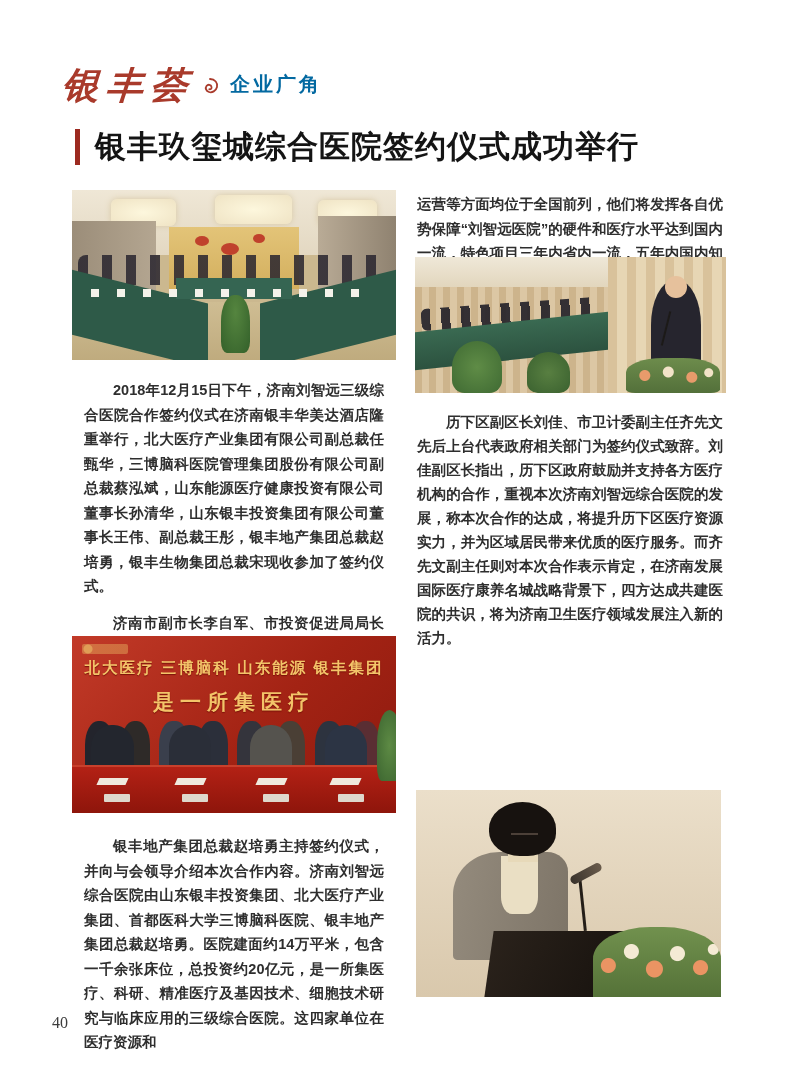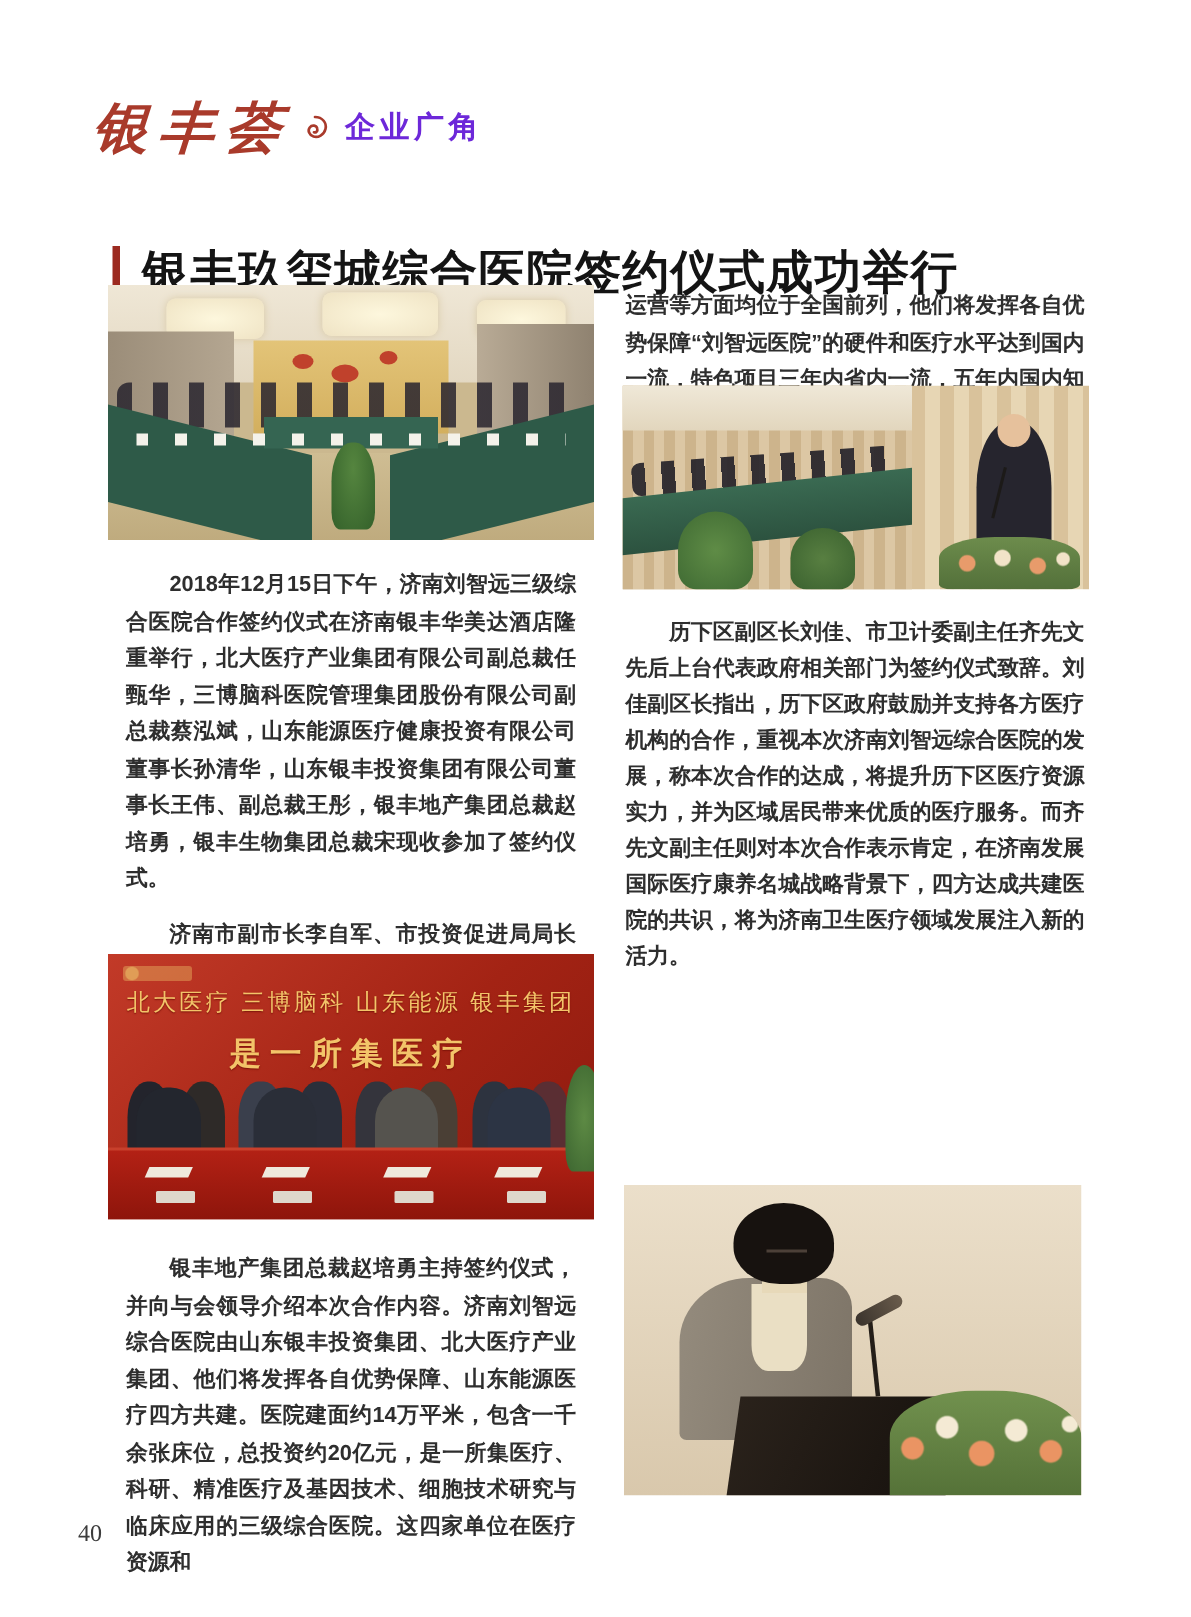--- a/index.html
+++ b/index.html
@@ -3,23 +3,23 @@
 <meta charset="utf-8">
 <style>
   html,body{margin:0;padding:0;background:#ffffff;}
   .page{position:relative;width:794px;height:1078px;background:#ffffff;overflow:hidden;
         font-family:"Liberation Sans","DejaVu Sans",sans-serif;}
   
   .brandrow{position:absolute;left:62px;top:52px;height:52px;display:flex;align-items:flex-end;}
   .brand-script{font-family:"DejaVu Serif",serif;font-style:italic;font-weight:bold;
         font-size:37px;line-height:1;color:#a93a2b;letter-spacing:7px;transform:skewX(-4deg);}
   .brand-spiral{margin:0 10px 4px 6px;}
-  .section-label{font-size:20px;font-weight:700;color:#6d28d9;letter-spacing:3px;padding-bottom:6px;}
-  
-  .headline{position:absolute;left:75px;top:126px;display:flex;align-items:center;margin-top:35px;}
+  .section-label{font-size:20px;font-weight:700;color:#0369a1;letter-spacing:3px;padding-bottom:6px;}
+  
+  .headline{position:absolute;left:75px;top:126px;display:flex;align-items:center;}
   .headline .bar{width:5px;height:36px;background:#9c2a20;margin-right:15px;}
   .headline .txt{font-size:31px;font-weight:800;color:#141414;letter-spacing:1px;white-space:nowrap;}
   
   .col-text{position:absolute;font-size:14.5px;line-height:24.5px;color:#2e2e2e;
         text-align:justify;font-weight:600;}
   .col-text p{margin:12px;text-indent:2em;}
   .col-text p.noindent{text-indent:0;}
   
   .photo{position:absolute;overflow:hidden;}
   .abs{position:absolute;}
@@ -35,21 +35,21 @@
   .p1-tableR{right:-4%;bottom:6%;width:46%;height:38%;background:#2e5a48;transform:skewY(-14deg);}
   .p1-tableTop{left:32%;top:52%;width:36%;height:12%;background:#356552;}
   .p1-people{left:2%;top:38%;width:96%;height:18%;
       background:repeating-linear-gradient(90deg,rgba(40,36,46,.85) 0 10px,rgba(66,60,72,0) 10px 24px);
       border-radius:8px;}
   .p1-plant{left:46%;bottom:4%;width:9%;height:34%;background:radial-gradient(ellipse at 50% 30%,#55853f,#33602a);border-radius:45% 45% 20% 20%;}
   .p1-papers{left:6%;top:58%;width:88%;height:5%;
       background:repeating-linear-gradient(90deg,#f4f2ea 0 8px,rgba(0,0,0,0) 8px 26px);}
   
   .p2-bg{left:0;top:0;width:100%;height:100%;background:linear-gradient(135deg,#c23a28 0%,#a32314 55%,#8c190e 100%);}
-  .p2-banner1{left:0;top:22px;width:100%;text-align:center;font-size:15.5px;font-weight:400;
+  .p2-banner1{left:0;top:22px;width:100%;text-align:center;font-size:15.5px;font-weight:700;
       color:#f3c469;letter-spacing:2px;text-shadow:0 1px 1px #7a1208;}
   .p2-banner2{left:0;top:52px;width:100%;text-align:center;font-size:21px;font-weight:800;
       color:#f3c469;letter-spacing:6px;text-shadow:0 1px 1px #7a1208;}
   .p2-logo{left:10px;top:8px;width:46px;height:10px;background:
       radial-gradient(circle at 6px 5px,#e9b763 0 4px,rgba(0,0,0,0) 5px),
       linear-gradient(rgba(233,183,99,.55),rgba(233,183,99,.55));border-radius:2px;opacity:.8;}
   .p2-stand{top:48%;width:9%;height:30%;border-radius:45% 45% 8% 8%;}
   .p2-table{left:0;bottom:0;width:100%;height:26%;background:linear-gradient(#b32115,#8e150b);}
   .p2-tabletop{left:0;bottom:22%;width:100%;height:5%;background:#c8402c;}
   .p2-sit{bottom:24%;width:13%;height:26%;border-radius:48% 48% 10% 10%;}
@@ -172,21 +172,21 @@
     <div class="abs p2-paper" style="left:57%;"></div>
     <div class="abs p2-paper" style="left:80%;"></div>
     <div class="abs p2-card" style="left:10%;"></div>
     <div class="abs p2-card" style="left:34%;"></div>
     <div class="abs p2-card" style="left:59%;"></div>
     <div class="abs p2-card" style="left:82%;"></div>
     <div class="abs p2-planta"></div>
   </div>
 
   <div class="col-text" style="left:72px;top:822px;width:324px;">
-    <p>银丰地产集团总裁赵培勇主持签约仪式，并向与会领导介绍本次合作内容。济南刘智远综合医院由山东银丰投资集团、北大医疗产业集团、他们将发挥各自优势保障、山东能源医疗四方共建。医院建面约14万平米，包含一千余张床位，总投资约20亿元，是一所集医疗、科研、精准医疗及基因技术、细胞技术研究与临床应用的三级综合医院。这四家单位在医疗资源和</p>
+    <p>银丰地产集团总裁赵培勇主持签约仪式，并向与会领导介绍本次合作内容。济南刘智远综合医院由山东银丰投资集团、北大医疗产业集团、首都医科大学三博脑科医院、银丰地产集团总裁赵培勇。医院建面约14万平米，包含一千余张床位，总投资约20亿元，是一所集医疗、科研、精准医疗及基因技术、细胞技术研究与临床应用的三级综合医院。这四家单位在医疗资源和</p>
   </div>
 
   <div class="col-text" style="left:405px;top:180px;width:330px;">
     <p class="noindent">运营等方面均位于全国前列，他们将发挥各自优势保障“刘智远医院”的硬件和医疗水平达到国内一流，特色项目三年内省内一流，五年内国内知名。</p>
   </div>
 
   <div class="photo" style="left:415px;top:257px;width:311px;height:136px;">
     <div class="abs p3-wallL"></div>
     <div class="abs p3-ceil"></div>
     <div class="abs p3-wallR"></div>

